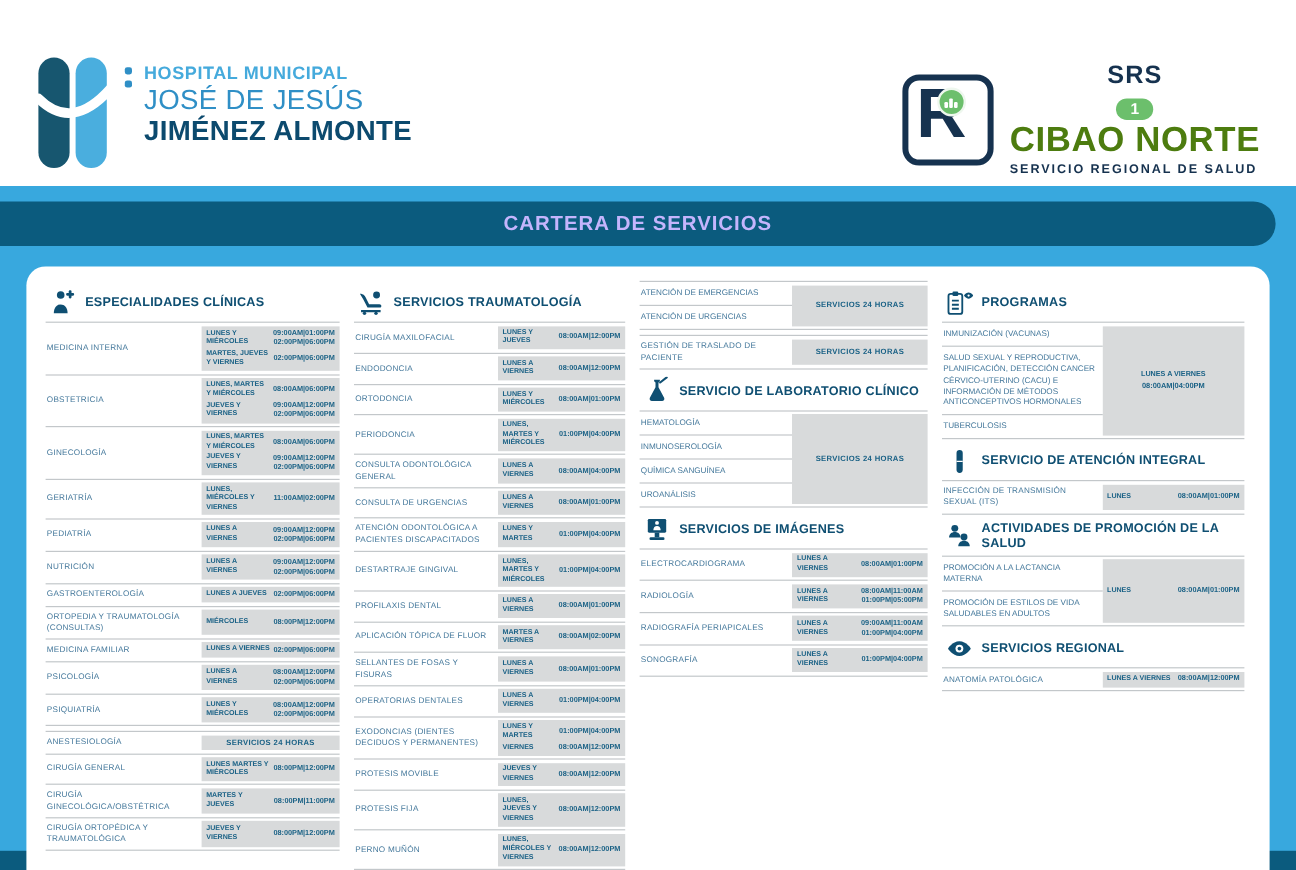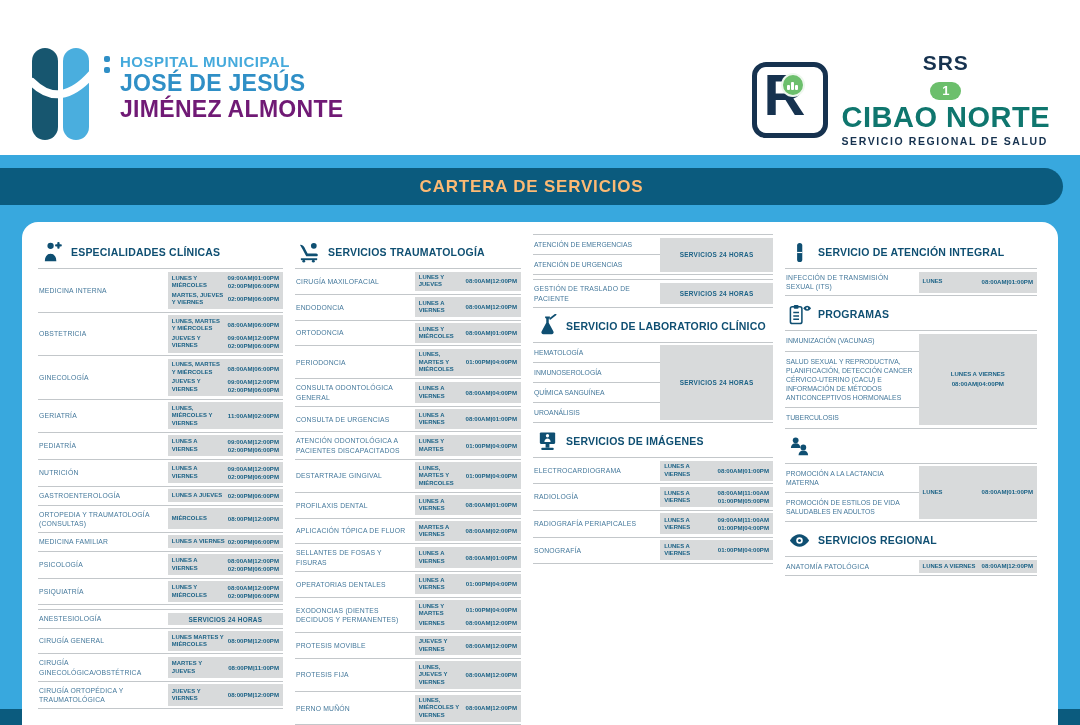--- a/index.html
+++ b/index.html
@@ -13,41 +13,41 @@
   .brand-left{position:absolute;left:26px;top:48px;display:flex;align-items:flex-start;}
   .hlogo{position:relative;width:62px;height:92px;margin-right:10px;}
   .hbar{position:absolute;top:0;width:26px;height:92px;border-radius:13px;}
   .hbar.l{left:0;background:#17566f;}
   .hbar.r{left:31px;background:#4aaede;}
   .hswoosh{position:absolute;left:-2px;top:0;width:64px;height:92px;}
   .hcolon{display:flex;flex-direction:column;gap:5px;margin:8px 10px 0 0;}
   .hcolon i{width:6px;height:6px;background:#2f8fc6;border-radius:2px;display:block;}
   .brand-left-text{display:flex;flex-direction:column;line-height:1.12;margin-top:6px;}
   .bl1{color:#45aadc;font-size:15px;font-weight:600;letter-spacing:.5px;}
-  .bl2{color:#2f8fc6;font-size:23px;font-weight:700;letter-spacing:.3px;}
-  .bl3{color:#701a75;font-size:23px;font-weight:800;letter-spacing:.3px;}
+  .bl2{color:#2f8fc6;font-size:23px;font-weight:400;letter-spacing:.3px;}
+  .bl3{color:#0c4a6e;font-size:23px;font-weight:800;letter-spacing:.3px;}
 
   .brand-right{position:absolute;right:36px;top:52px;display:flex;align-items:center;gap:14px;}
   .rbox{position:relative;width:66px;height:66px;border:5px solid #16324f;border-radius:14px;background:#fff;}
   .rletter{position:absolute;left:7px;top:-6px;font-size:58px;font-weight:800;color:#16324f;font-family:"Liberation Sans",sans-serif;}
   .rgreen{position:absolute;left:24px;top:6px;width:24px;height:24px;border-radius:50%;background:#6cbf6c;border:2px solid #eef7ee;display:flex;align-items:flex-end;justify-content:center;gap:1px;padding-bottom:5px;box-sizing:border-box;}
   .rgreen i{display:block;width:3px;background:#fff;border-radius:1px;}
   .rgreen i:nth-child(1){height:5px;} .rgreen i:nth-child(2){height:8px;} .rgreen i:nth-child(3){height:5px;}
   .brand-right-text{display:flex;flex-direction:column;line-height:1.05;}
   .srs-row{display:flex;align-items:center;gap:8px;flex-direction:column;}
   .srs-label{color:#16324f;font-size:21px;font-weight:800;letter-spacing:1px;}
   .srs-badge{background:#6cbf6c;color:#fff;font-size:13px;font-weight:700;border-radius:11px;padding:2px 12px;}
-  .srs-name{color:#0f766e;font-size:29px;font-weight:800;letter-spacing:.5px;margin-top:2px;}
+  .srs-name{color:#4d7c0f;font-size:29px;font-weight:800;letter-spacing:.5px;margin-top:2px;}
   .srs-tag{color:#16324f;font-size:10.5px;font-weight:700;letter-spacing:1.6px;margin-top:4px;}
 
   
   .band{position:absolute;left:0;top:155px;width:1080px;height:570px;background:#38a8de;}
   .banner{position:absolute;left:0;top:168px;width:1063px;height:37px;background:#0b5b7e;
     border-radius:0 19px 19px 0;display:flex;align-items:center;justify-content:center;}
-  .banner-title{color:#fdba74;font-size:17px;font-weight:800;letter-spacing:.8px;}
+  .banner-title{color:#c4b5fd;font-size:17px;font-weight:800;letter-spacing:.8px;}
   .bottom-strip{position:absolute;left:0;top:709px;width:1080px;height:16px;background:#0b5b7e;}
 
   
   .card{position:absolute;left:22px;top:222px;width:1036px;min-height:432px;background:#fff;
     border-radius:16px;box-sizing:border-box;padding:12px 15px 14px 16px;}
   .cols{display:grid;grid-template-columns:245px 226px 240px 252px;column-gap:12px;}
 
   .section{margin-bottom:4px;}
   .sec-head{display:flex;align-items:center;gap:7px;margin:5px 0 3px 2px;min-height:26px;}
   .sec-icon{width:24px;height:24px;flex:0 0 24px;display:flex;align-items:center;justify-content:center;}
@@ -639,44 +639,20 @@
                 </div>
               </div>
             </div>
           </div>
         </div>
       </div>
     <div>
         <div class="section">
           <div class="sec-head">
             <span class="sec-icon">
-              <svg viewBox="0 0 24 24" fill="#0f4f72">
-                <rect x="9.5" y="2" width="5.4" height="20" rx="2.7"></rect>
-                <path d="M9.5 12h5.4" stroke="#fff" stroke-width="1.2"></path>
-              </svg>
-            </span>
-            <span class="sec-title">SERVICIO DE ATENCIÓN INTEGRAL</span>
-          </div>
-          <div class="rows">
-            <div class="row">
-              <div class="row-label">INFECCIÓN DE TRANSMISIÓN SEXUAL (ITS)</div>
-              <div class="cell">
-                <div class="entry">
-                  <span class="days">LUNES</span>
-                  <span class="times">
-                    <span>08:00AM|01:00PM</span>
-                  </span>
-                </div>
-              </div>
-            </div>
-          </div>
-        </div>
-        <div class="section">
-          <div class="sec-head">
-            <span class="sec-icon">
               <svg viewBox="0 0 24 24" fill="none" stroke="#0f4f72" stroke-width="1.6">
                 <rect x="2.5" y="4" width="12" height="17.5" rx="2"></rect>
                 <rect x="6" y="2" width="5" height="4" rx="1" fill="#0f4f72" stroke="none"></rect>
                 <path d="M5.5 10h6M5.5 13.5h6M5.5 17h6"></path>
                 <g stroke="none" fill="#0f4f72">
                   <path d="M20 2.8c-2.6 0-4 2.7-4 2.7s1.4 2.7 4 2.7 4-2.7 4-2.7-1.4-2.7-4-2.7z"></path>
                   <circle cx="20" cy="5.5" r="1" fill="#fff"></circle>
                 </g>
               </svg>
             </span>
@@ -693,26 +669,51 @@
                 <div class="stack-days">LUNES A VIERNES</div>
                 <div class="stack-time">08:00AM|04:00PM</div>
               </div>
             </div>
           </div>
         </div>
         <div class="section">
           <div class="sec-head">
             <span class="sec-icon">
               <svg viewBox="0 0 24 24" fill="#0f4f72">
+                <rect x="9.5" y="2" width="5.4" height="20" rx="2.7"></rect>
+                <path d="M9.5 12h5.4" stroke="#fff" stroke-width="1.2"></path>
+              </svg>
+            </span>
+            <span class="sec-title">SERVICIO DE ATENCIÓN INTEGRAL</span>
+          </div>
+          <div class="rows">
+            <div class="row">
+              <div class="row-label">INFECCIÓN DE TRANSMISIÓN SEXUAL (ITS)</div>
+              <div class="cell">
+                <div class="entry">
+                  <span class="days">LUNES</span>
+                  <span class="times">
+                    <span>08:00AM|01:00PM</span>
+                  </span>
+                </div>
+              </div>
+            </div>
+          </div>
+        </div>
+        <div class="section">
+          <div class="sec-head">
+            <span class="sec-icon">
+              <svg viewBox="0 0 24 24" fill="#0f4f72">
                 <circle cx="8" cy="5.5" r="3"></circle>
                 <path d="M3 13.5c0-3 2.2-4.8 5-4.8s5 1.8 5 4.8z"></path>
                 <circle cx="16" cy="13" r="3"></circle>
                 <path d="M11 21c0-3 2.2-4.8 5-4.8s5 1.8 5 4.8z"></path>
               </svg>
             </span>
+            <span class="sec-title">ACTIVIDADES DE PROMOCIÓN DE LA SALUD</span>
           </div>
           <div class="rows">
             <div class="row">
               <div class="group-labels">
                 <div class="g-label">PROMOCIÓN A LA LACTANCIA MATERNA</div>
                 <div class="g-label">PROMOCIÓN DE ESTILOS DE VIDA SALUDABLES EN ADULTOS</div>
               </div>
               <div class="cell">
                 <div class="entry">
                   <span class="days">LUNES</span>

